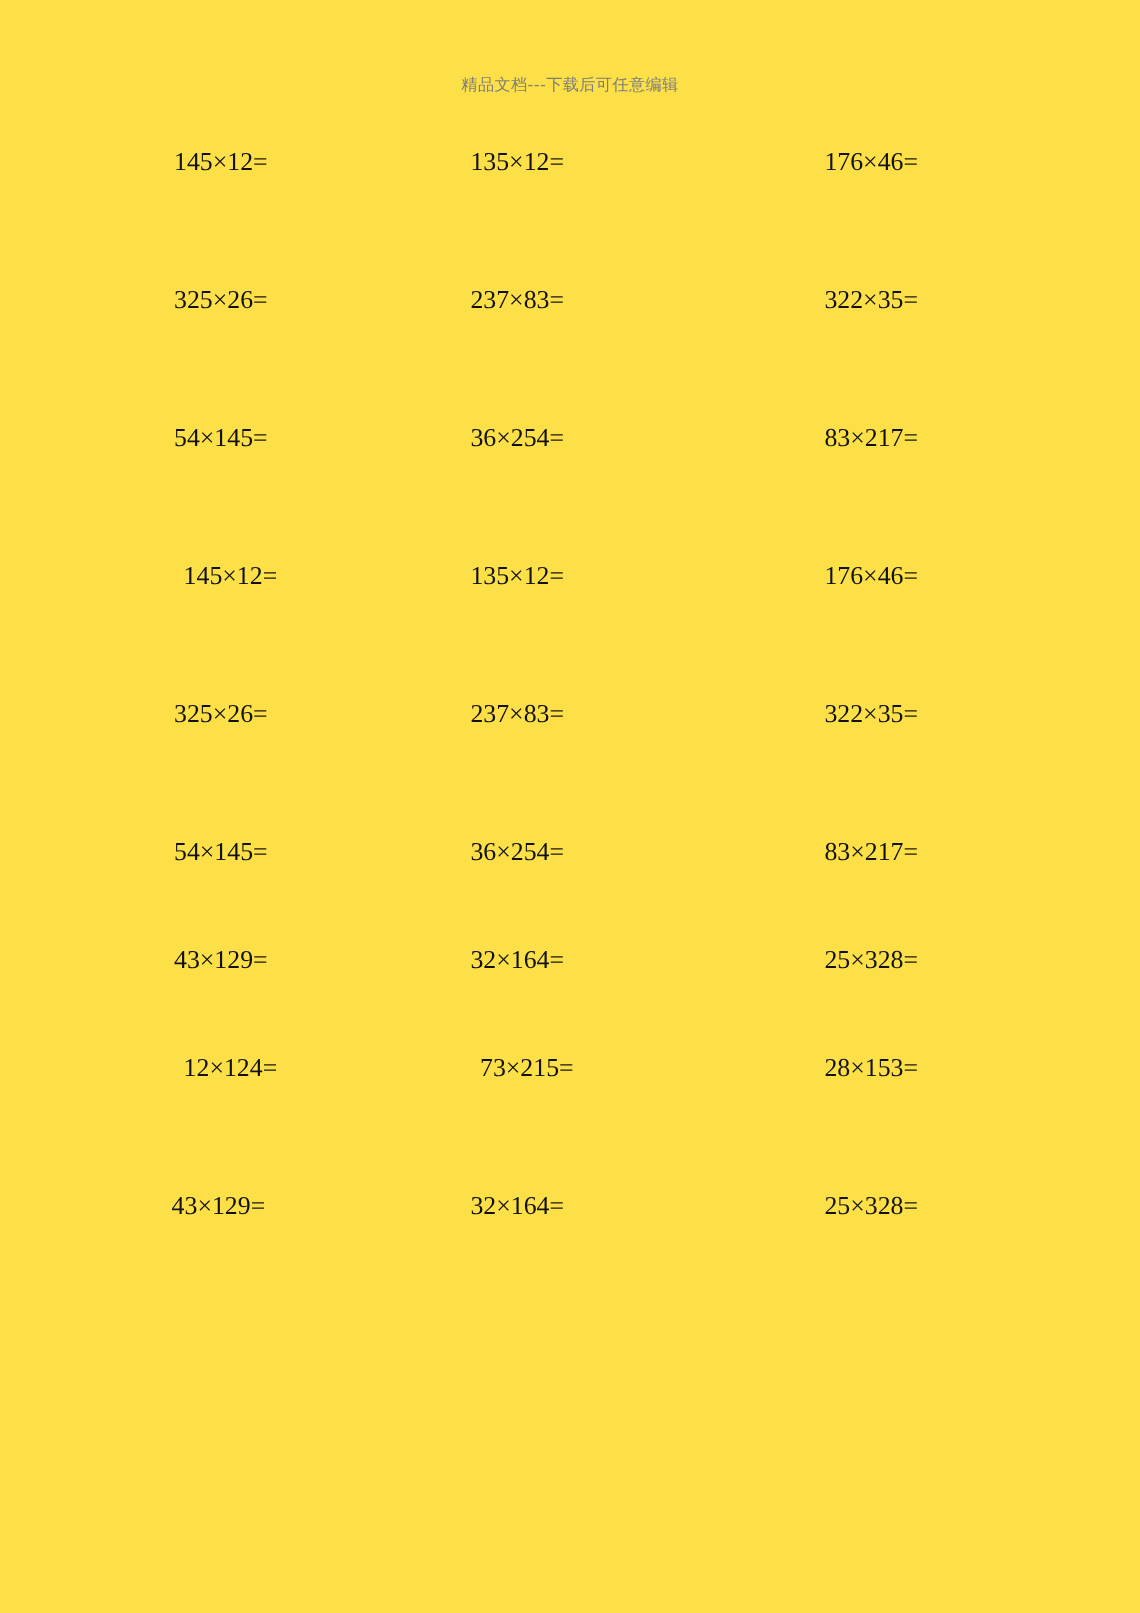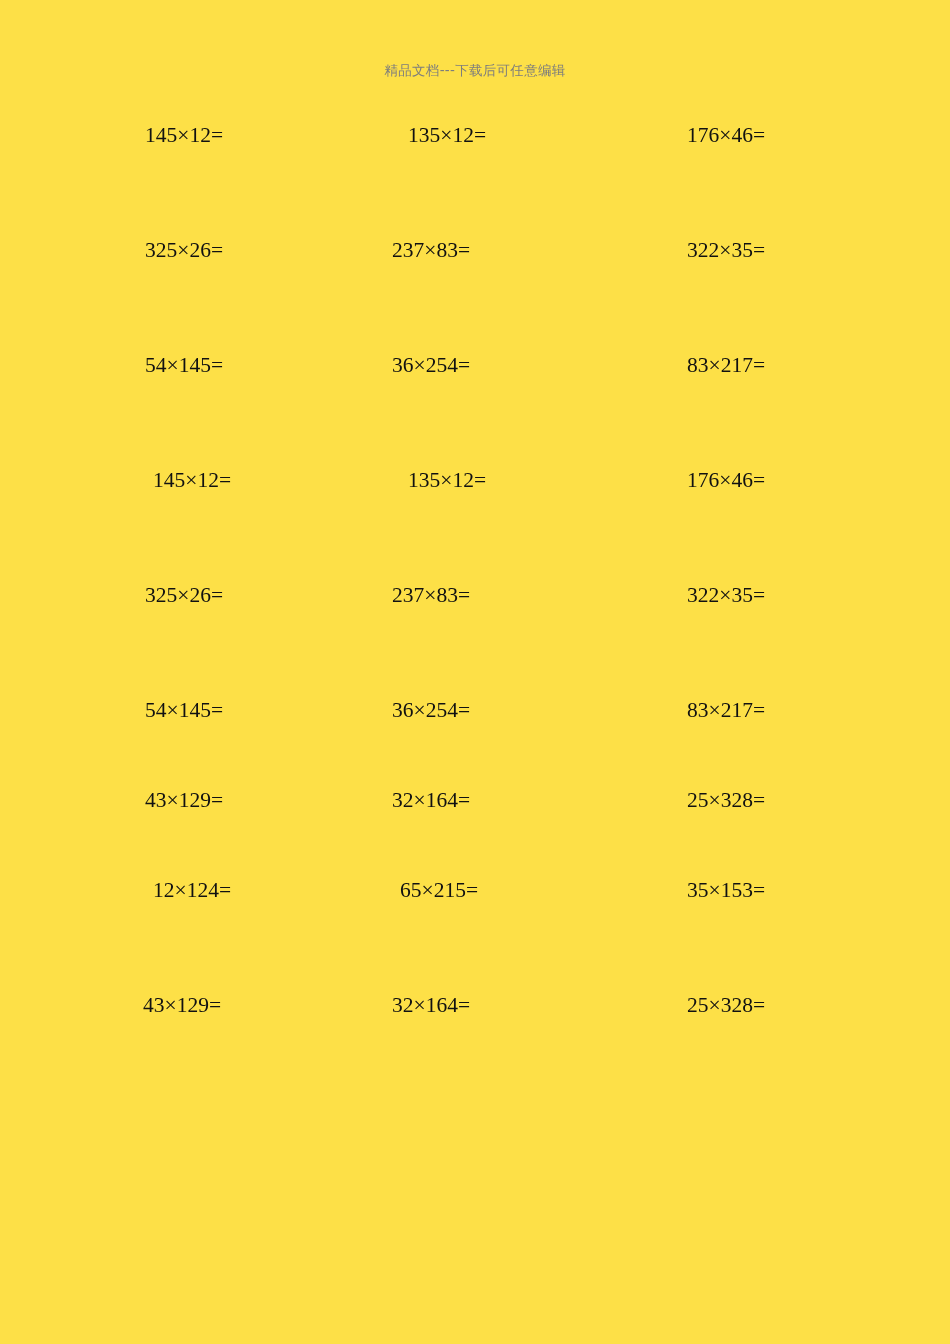--- a/index.html
+++ b/index.html
@@ -61,21 +61,21 @@
     font-family: "Liberation Serif", "DejaVu Serif", serif;
   }
 
   
   .col0 { left: 145px; }
   .col1 { left: 392px; }
   .col2 { left: 687px; }
 
   
   .ind-a { margin-left: 0px; }
-  .ind-b { margin-left: 16px; }
+  .ind-b { }
   .ind-c { margin-left: 8px; }
   .ind-d { margin-left: -2px; }
 </style>
 </head>
 <body>
 
 <div class="page">
 
   <div class="doc-header">精品文档---下载后可任意编辑</div>
 
@@ -110,22 +110,22 @@
         <div class="prob col1 ind-a">36×254=</div>
         <div class="prob col2 ind-a">83×217=</div>
       </div>
       <div class="prob-row tight">
         <div class="prob col0 ind-a">43×129=</div>
         <div class="prob col1 ind-a">32×164=</div>
         <div class="prob col2 ind-a">25×328=</div>
       </div>
       <div class="prob-row">
         <div class="prob col0 ind-c">12×124=</div>
-        <div class="prob col1 ind-c">65×215=</div>
-        <div class="prob col2 ind-a">35×153=</div>
+        <div class="prob col1 ind-c">73×215=</div>
+        <div class="prob col2 ind-a">28×153=</div>
       </div>
       <div class="prob-row">
         <div class="prob col0 ind-d">43×129=</div>
         <div class="prob col1 ind-a">32×164=</div>
         <div class="prob col2 ind-a">25×328=</div>
       </div>
     </div>
 
 </div>
 

